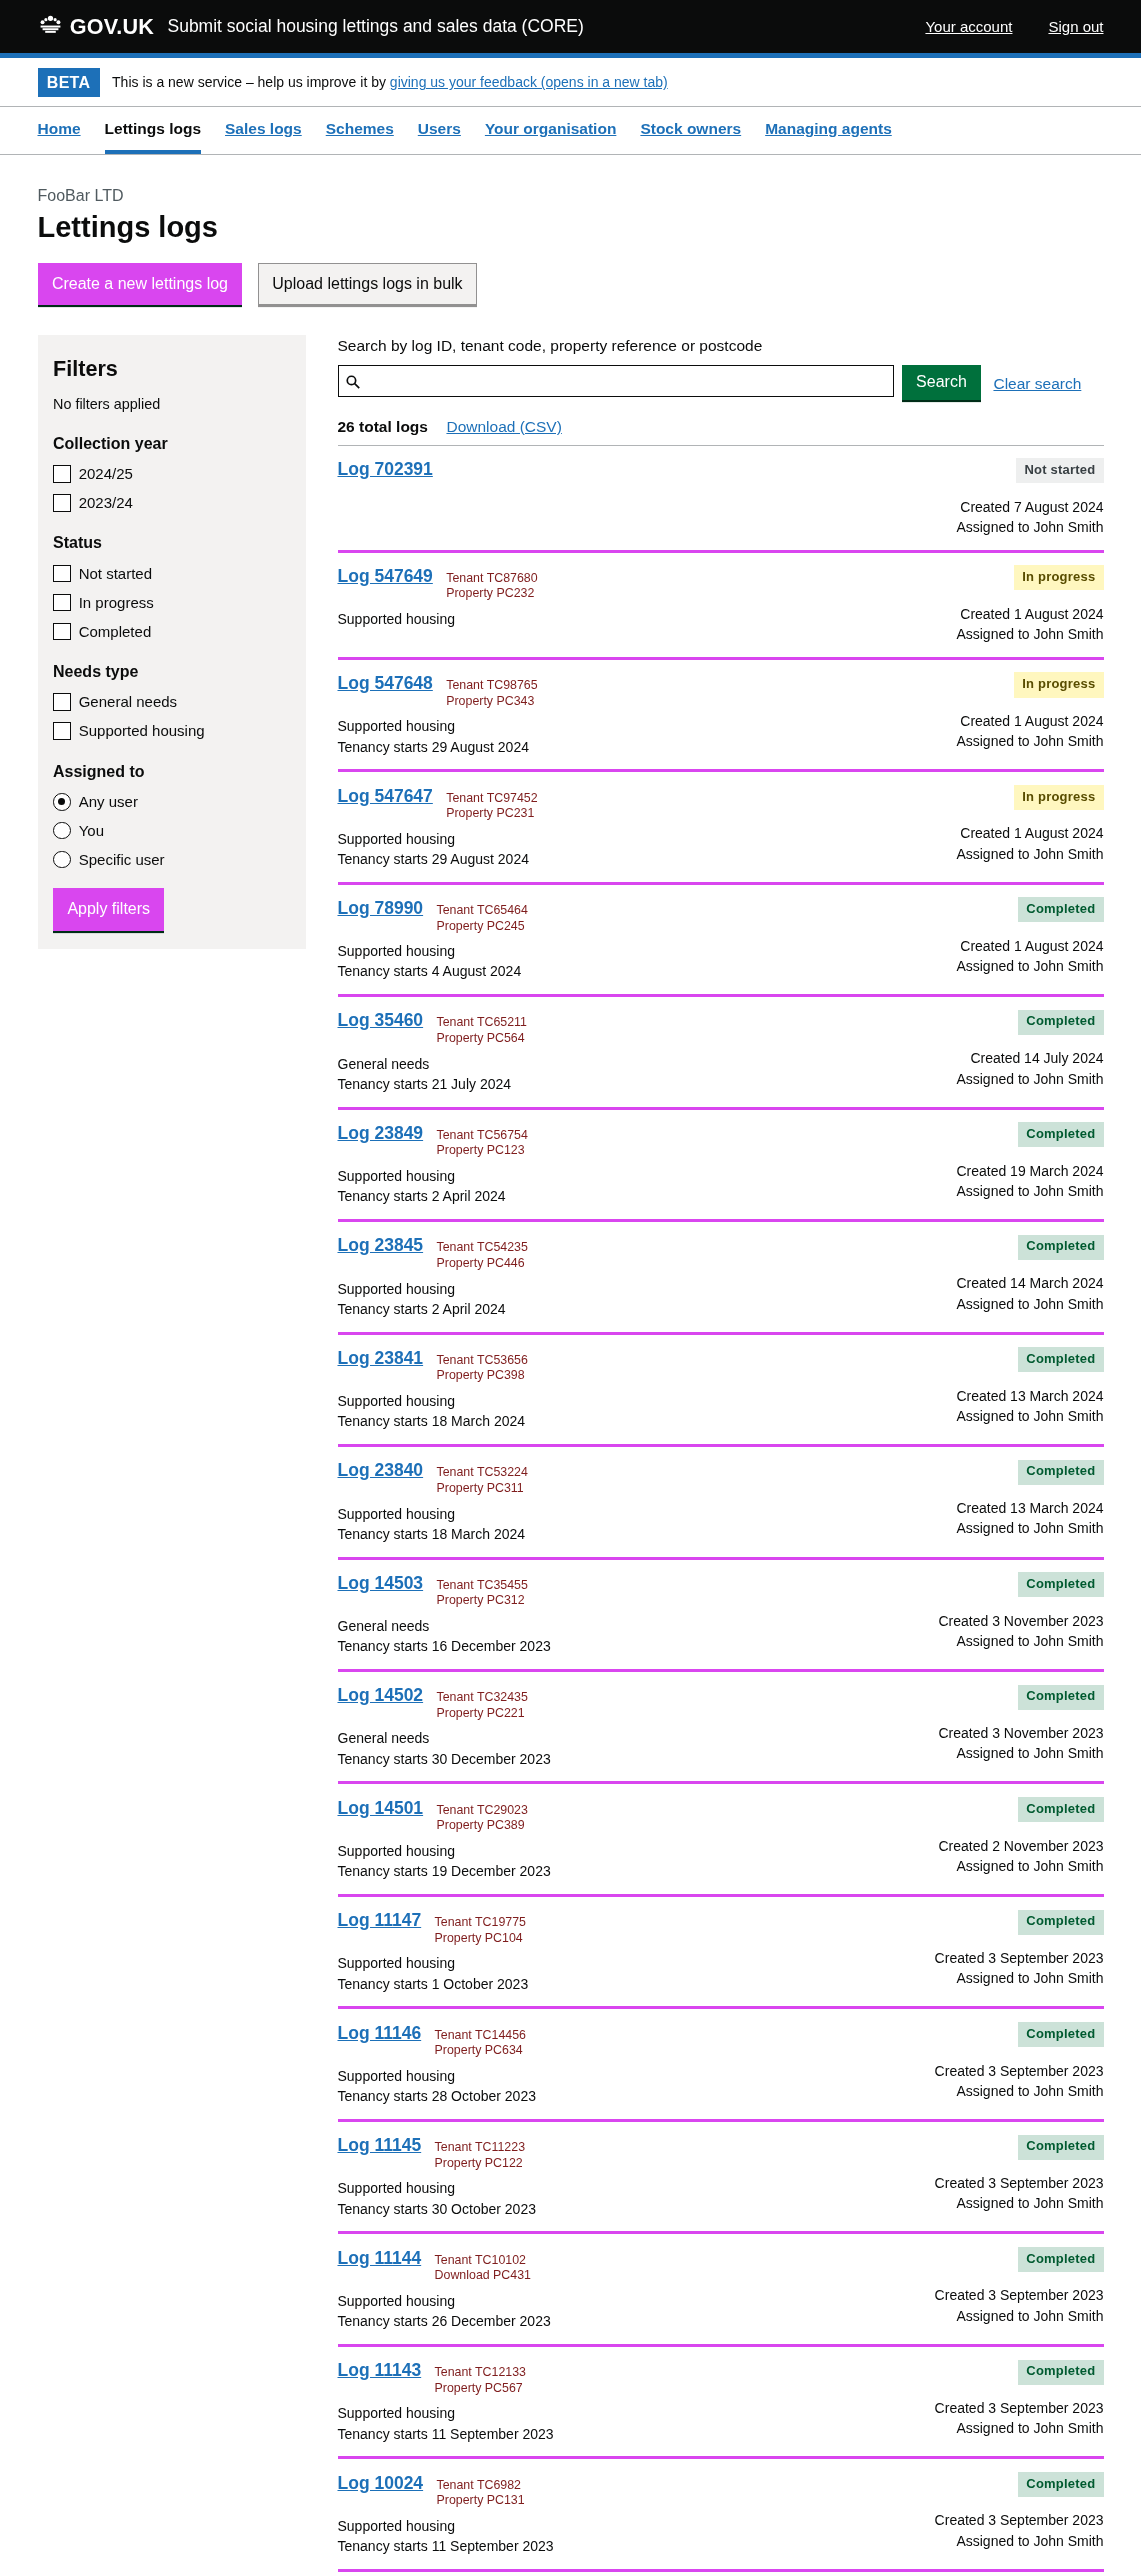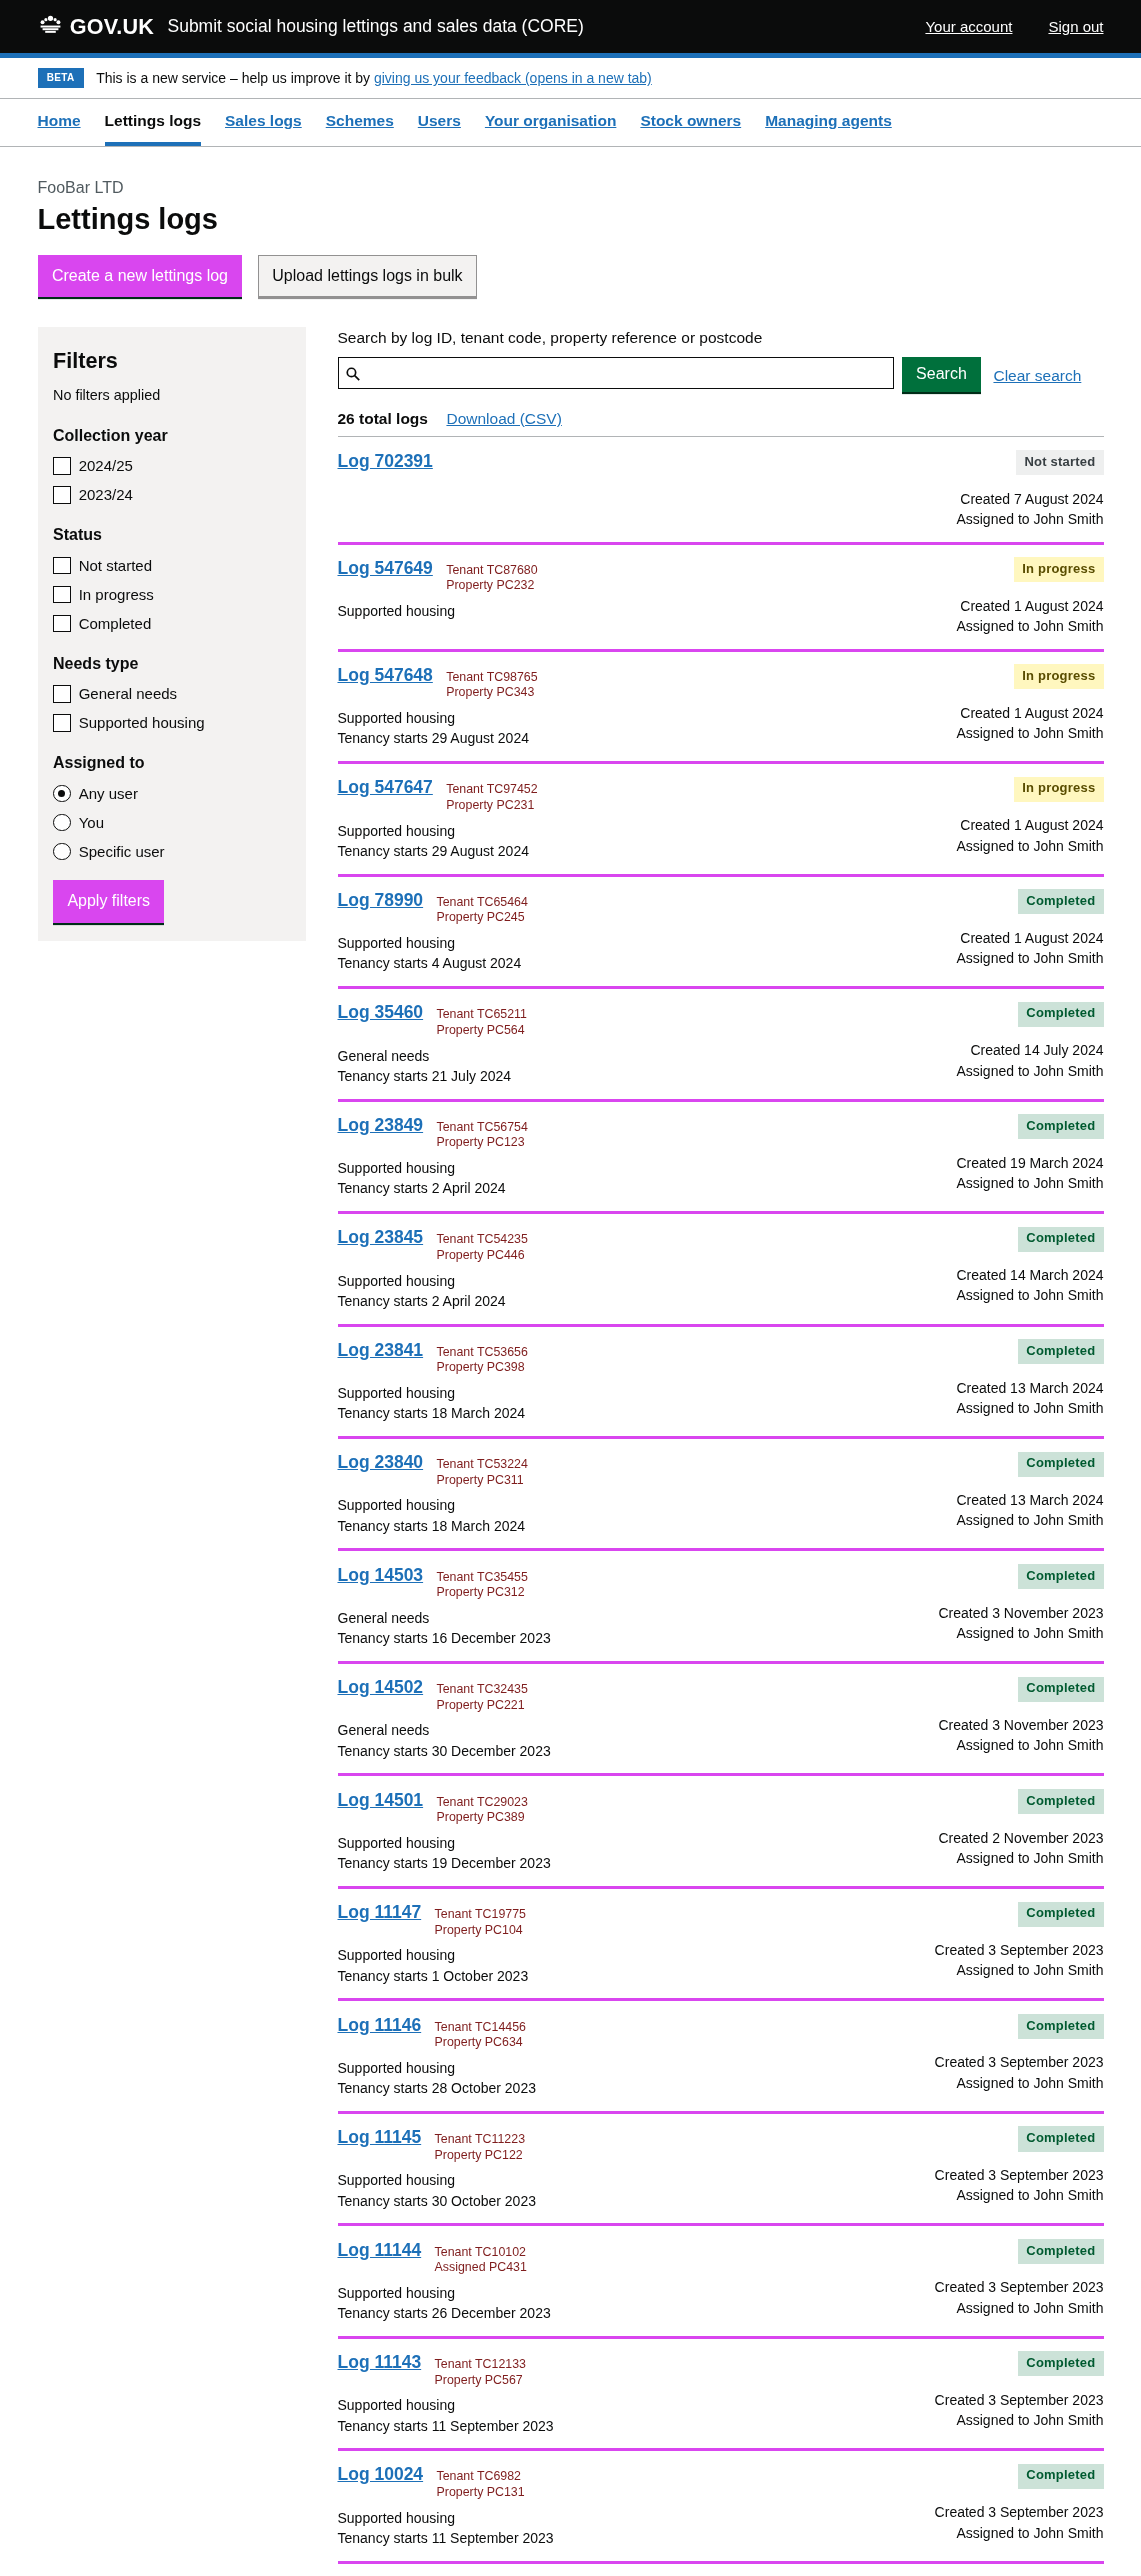--- a/index.html
+++ b/index.html
@@ -33,21 +33,21 @@
   .service-name {
     font-size: 17.5px; color:#ffffff; margin-left: 13.4px; font-weight: 400;
   }
   .header-right { margin-left:auto; display:flex; gap: 36px; }
   .header-right a { color:#ffffff; font-size: 15px; text-decoration: underline; }
 
   
   .phase-wrap { border-bottom: 1px solid #b1b4b6; }
   .phase { display:flex; align-items:center; padding: 10.3px 0 9.3px 0; }
   .phase-tag {
-    background:#1d70b8; color:#fff; font-weight:700; font-size:10px;
+    background:#1d70b8; color:#fff; font-weight:700; font-size:16px;
     padding: 2.6px 9.3px; letter-spacing:0.3px; text-transform:uppercase;
     margin-right: 12.4px;
   }
   .phase-text { font-size: 14px; color:#0b0c0c; }
   .phase-text a { color:#1d70b8; }
 
   
   .nav-wrap { border-bottom: 1px solid #b1b4b6; background:#fff; }
   .nav { display:flex; gap: 24px; padding: 11.3px 0 0 0; }
   .nav-item {
@@ -601,21 +601,21 @@
             <div class="assigned-line">Assigned to John Smith</div>
           </div>
         </div>
 
         <div class="log-item">
           <div class="log-left">
             <div class="log-title-row">
               <a href="#" class="log-link">Log 11144</a>
               <span class="log-meta">
                 <span>Tenant TC10102</span><br>
-                <span>Assigned PC431</span>
+                <span>Download PC431</span>
               </span>
             </div>
             <div class="log-sub">Supported housing</div>
             <div class="log-sub-2">Tenancy starts 26 December 2023</div>
           </div>
           <div class="log-right">
             <span class="tag tag-completed">Completed</span>
             <div class="created-line">Created 3 September 2023</div>
             <div class="assigned-line">Assigned to John Smith</div>
           </div>

